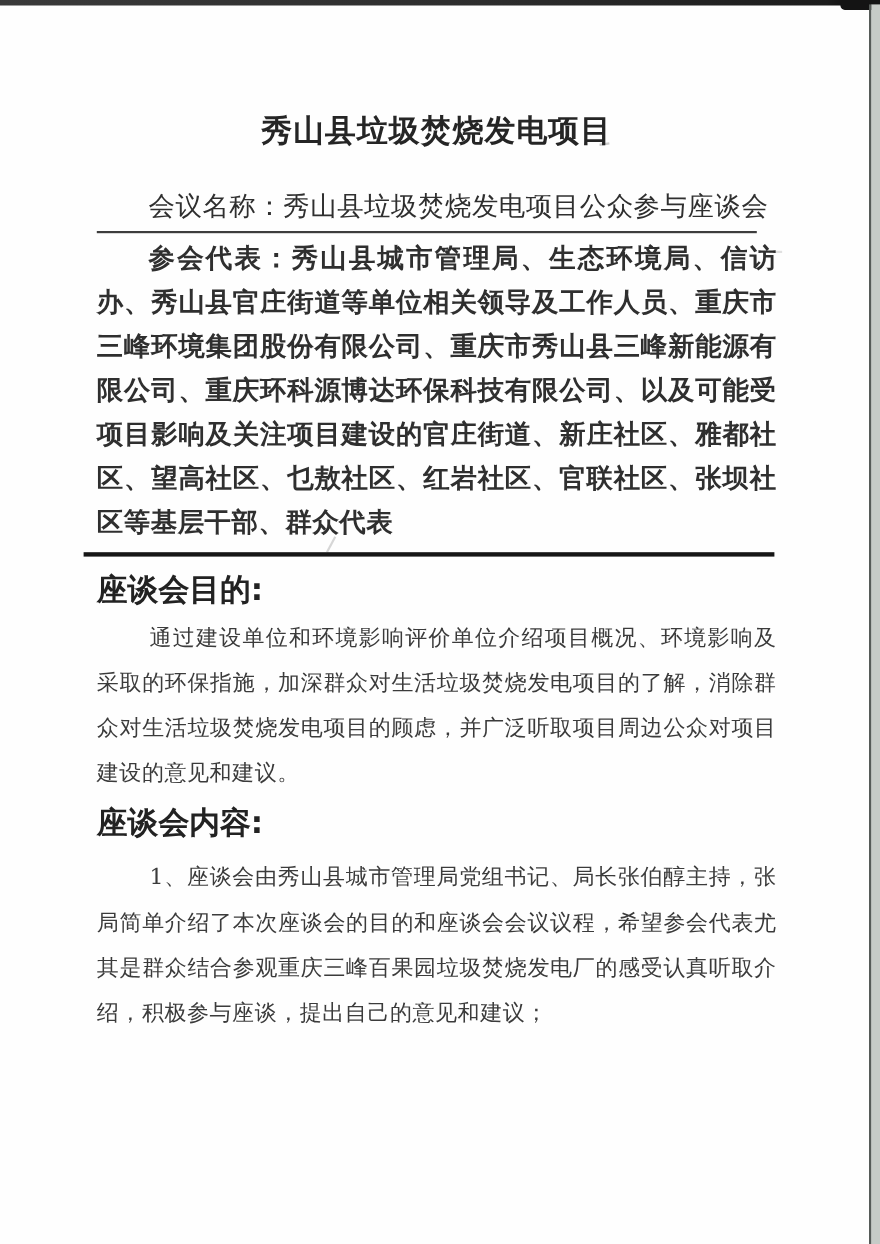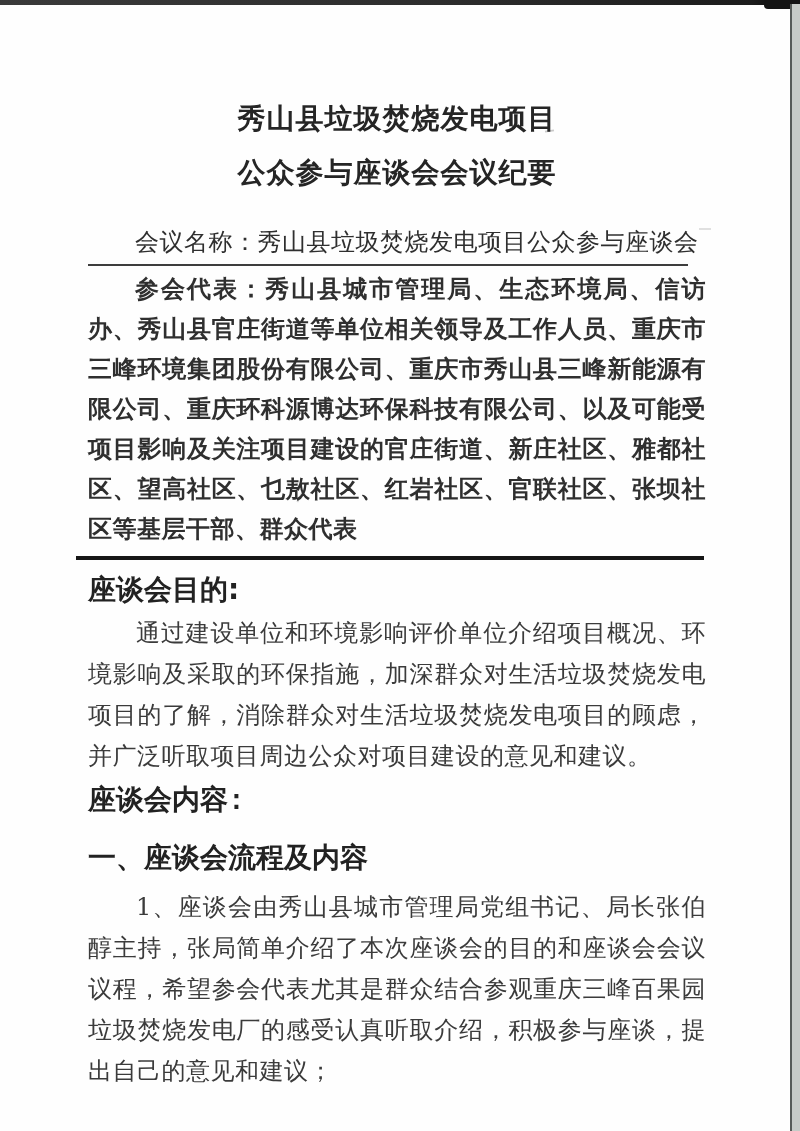--- a/index.html
+++ b/index.html
@@ -91,27 +91,27 @@
 
   
   .heading {
     font-family: "DejaVu Sans", "Liberation Sans", sans-serif;
     font-weight: bold;
     font-size: 28px;
     color: #222222;
     line-height: 30px;
   }
   .h-purpose  { margin-top: 15px; }
-  .h-content  { margin-top: 10px; font-family: Liberation Mono, monospace; }
+  .h-content  { margin-top: 10px; }
   .h-section  { margin-top: 26px; }
 
   .para {
     margin: 0;
     margin-top: 8px;
-    font-size: 24px;
+    font-size: 20px;
     line-height: 41px;
     text-indent: 48px;
     text-align: justify;
     letter-spacing: 0.5px;
     color: #3b3b3b;
   }
   .para.item { margin-top: 14px; }
 </style>
 </head>
 <body>
@@ -123,34 +123,32 @@
   <div class="edge-right-gray"></div>
   <div class="edge-right-line"></div>
   <div class="artifact a1"></div>
   <div class="artifact a2"></div>
   <div class="artifact a3"></div>
 
   <div class="content">
 
     <div class="doc-title">
       <div>秀山县垃圾焚烧发电项目</div>
-      <div>公众参与座谈会会议纪要</div>
     </div>
 
     <div class="meeting-table">
       <div class="mt-row">
         <span>会议名称：</span><span>秀山县垃圾焚烧发电项目公众参与座谈会</span>
       </div>
       <p class="mt-attendees">
         <span>参会代表：</span><span>秀山县城市管理局、生态环境局、信访办、秀山县官庄街道等单位相关领导及工作人员、重庆市三峰环境集团股份有限公司、重庆市秀山县三峰新能源有限公司、重庆环科源博达环保科技有限公司、以及可能受项目影响及关注项目建设的官庄街道、新庄社区、雅都社区、望高社区、乜敖社区、红岩社区、官联社区、张坝社区等基层干部、群众代表</span>
       </p>
       <div class="thick-rule"></div>
     </div>
 
     <div class="heading h-purpose">座谈会目的:</div>
     <p class="para">通过建设单位和环境影响评价单位介绍项目概况、环境影响及采取的环保指施，加深群众对生活垃圾焚烧发电项目的了解，消除群众对生活垃圾焚烧发电项目的顾虑，并广泛听取项目周边公众对项目建设的意见和建议。</p>
 
     <div class="heading h-content">座谈会内容:</div>
-    <div class="heading h-section">一、座谈会流程及内容</div>
     <p class="para item">1、座谈会由秀山县城市管理局党组书记、局长张伯醇主持，张局简单介绍了本次座谈会的目的和座谈会会议议程，希望参会代表尤其是群众结合参观重庆三峰百果园垃圾焚烧发电厂的感受认真听取介绍，积极参与座谈，提出自己的意见和建议；</p>
 
   </div>
 </div>
 
 </body></html>

